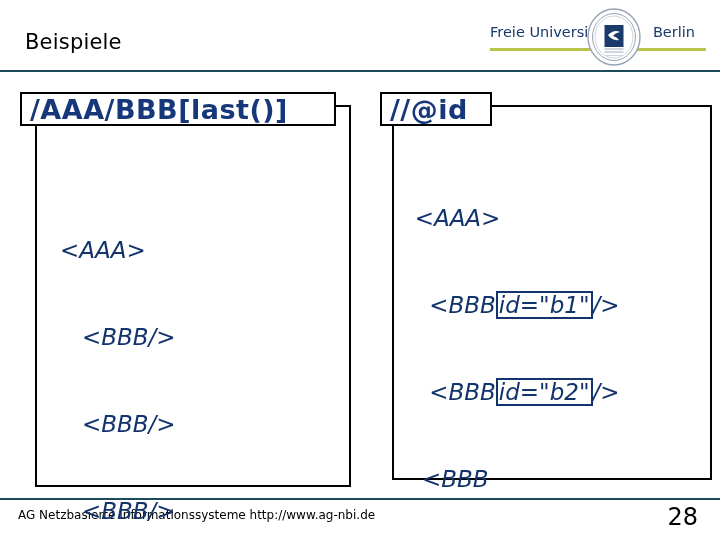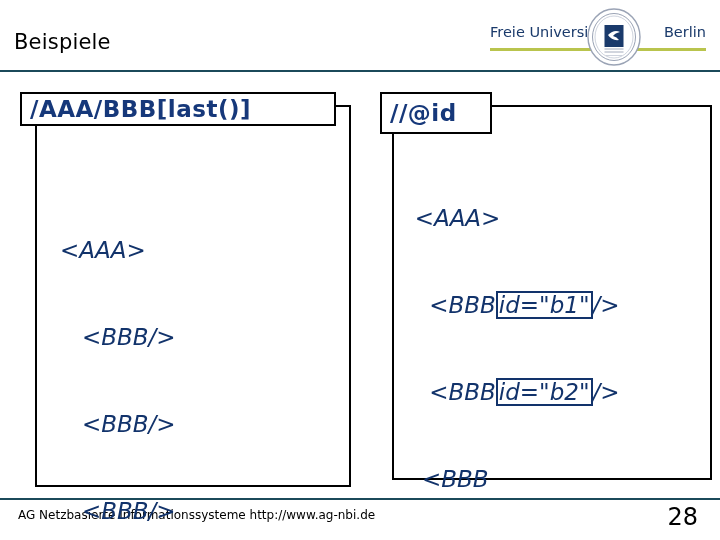--- a/index.html
+++ b/index.html
@@ -18,21 +18,21 @@
   .slide {
     position: absolute;
     inset: 0;
     width: 720px;
     height: 540px;
   }
 
   
   .slide-title {
     position: absolute;
-    left: 14px;
+    left: 25px;
     top: 30px;
     font-size: 21px;
     color: #000000;
     letter-spacing: .2px;
     white-space: nowrap;
   }
 
   .header-rule {
     position: absolute;
     left: 0;
@@ -52,21 +52,21 @@
   }
   .logo-word {
     position: absolute;
     top: 16px;
     font-size: 14.5px;
     color: #1a3a6b;
     font-family: "DejaVu Sans", "Liberation Sans", sans-serif;
     white-space: nowrap;
   }
   .logo-word.left  { left: 0px; }
-  .logo-word.right { right: 0px; margin-left: 8px; }
+  .logo-word.right { right: 11px; margin-left: 8px; }
   .logo-underline {
     position: absolute;
     left: 0;
     top: 40px;
     width: 216px;
     height: 3px;
     background: #b9c44d;
   }
   .logo-seal {
     position: absolute;
@@ -89,26 +89,26 @@
     position: absolute;
     border: 2px solid #000000;
     background: #ffffff;
     z-index: 5;
     display: flex;
     align-items: center;
     padding: 0 8px;
     box-sizing: border-box;
   }
   .tag-box.left  { left: 20px;  top: 92px; width: 316px; height: 34px; }
-  .tag-box.right { left: 380px; top: 92px; width: 112px; height: 42px; }
+  .tag-box.right { left: 380px; top: 92px; width: 112px; height: 34px; }
 
   .tag-text {
     font-family: "DejaVu Sans", "Liberation Sans", sans-serif;
     font-weight: bold;
-    font-size: 23px;
+    font-size: 27px;
     color: #16387a;
     white-space: pre;
     letter-spacing: .5px;
   }
 
   
   .code {
     position: absolute;
     color: #12336b;
     font-family: "DejaVu Sans", "Liberation Sans", sans-serif;

